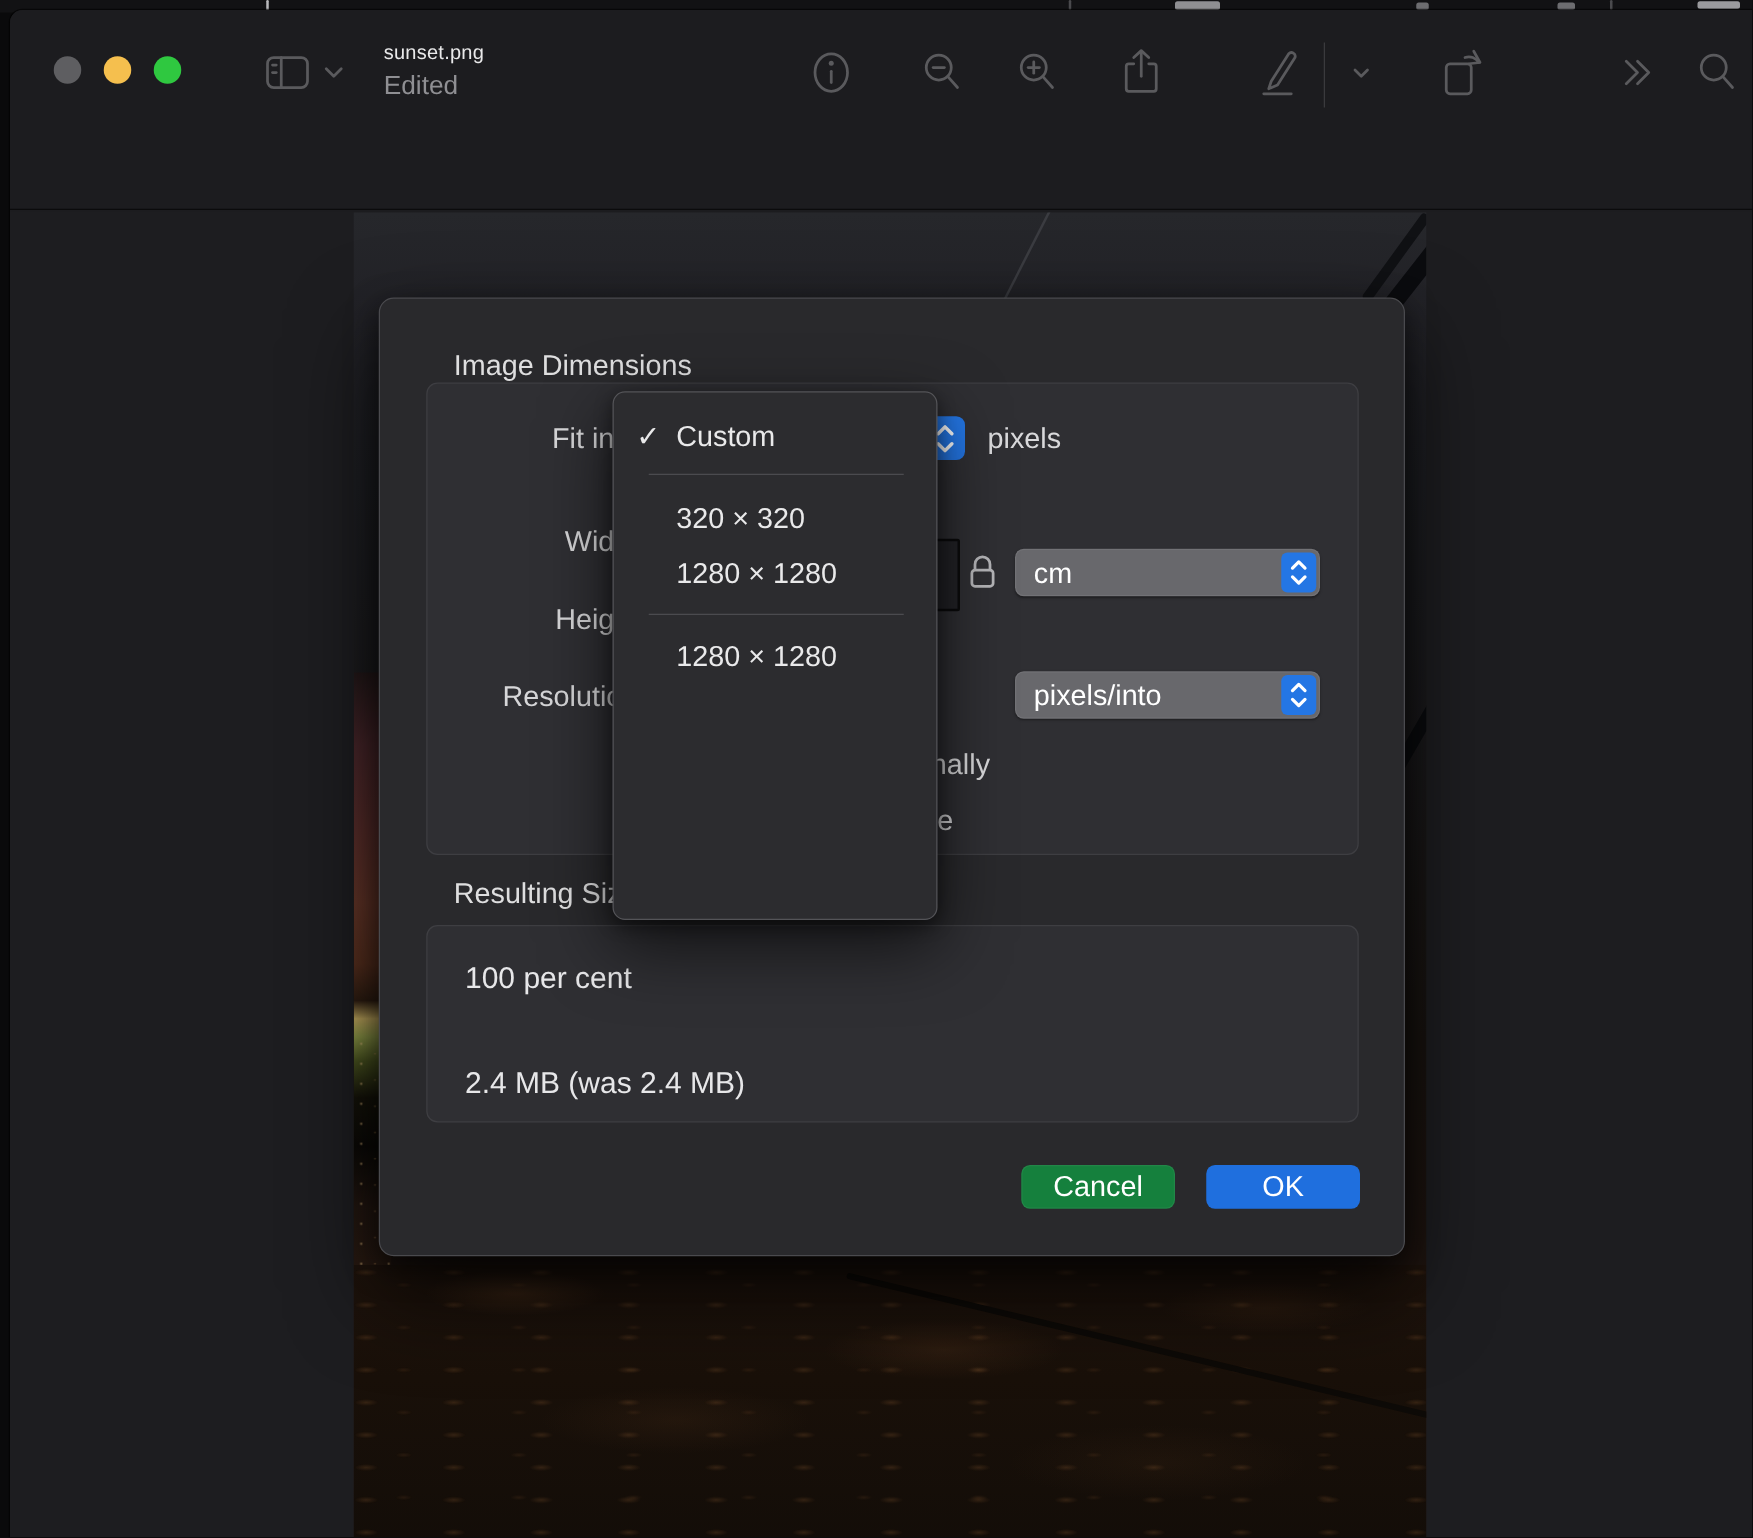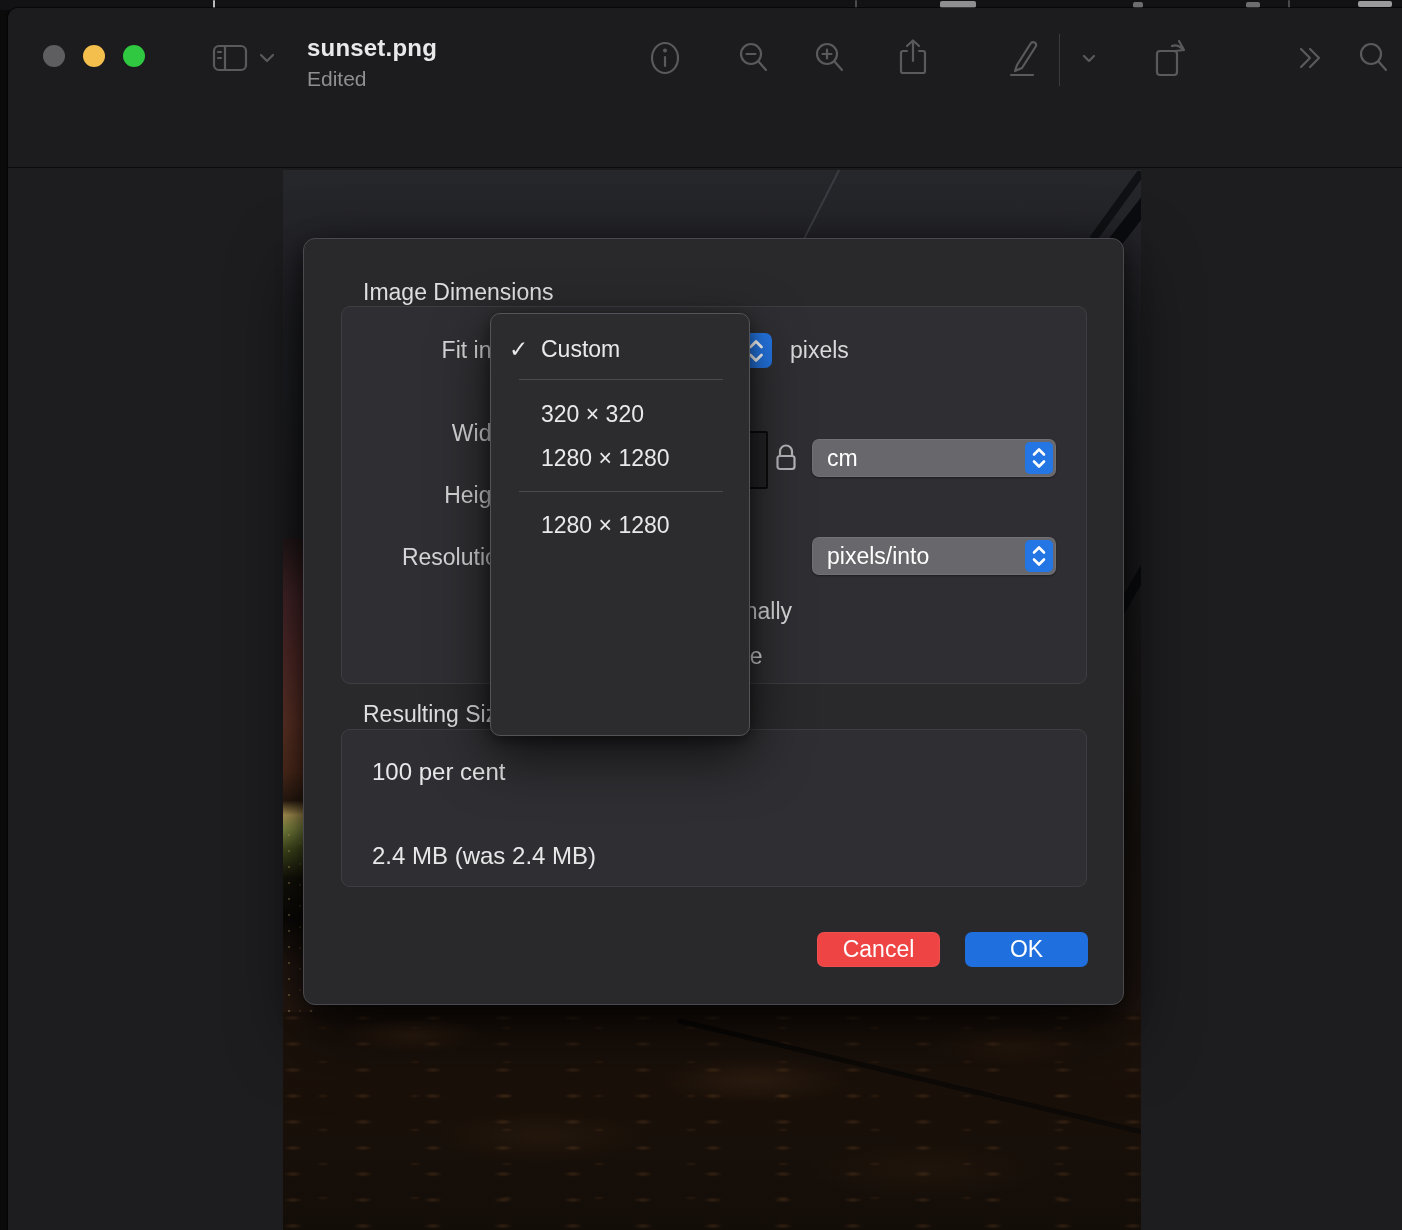--- a/index.html
+++ b/index.html
@@ -17,21 +17,21 @@
     position:absolute; left:8px; top:8px; width:1394px; height:1222px;
     background:#1c1c1f; border-radius:10px 0 0 0; overflow:hidden;
     box-shadow:0 0 0 1px rgba(0,0,0,.6);
   }
   .titlebar { position:absolute; left:0; top:0; right:0; height:96px; background:#1c1c1f; }
   .markupbar { position:absolute; left:0; top:96px; right:0; height:64px; background:#1c1c1f; border-bottom:1px solid #0b0b0c; }
   .canvas { position:absolute; left:0; top:161px; right:0; bottom:0; background:#1d1d20; }
 
   .tl { position:absolute; width:22px; height:22px; border-radius:50%; top:37px; }
   .titleblock { position:absolute; left:299px; top:26px; }
-  .doc-title { font-size:24px; font-weight:bold; color:#e9e9ea; letter-spacing:.2px; }
+  .doc-title { font-size:16px; font-weight:normal; color:#e9e9ea; letter-spacing:.2px; }
   .doc-status { font-size:21px; color:#8f8f93; margin-top:5px; }
 
   .tb-btn { position:absolute; top:30px; width:40px; height:40px; display:flex; align-items:center; justify-content:center; }
   .mk-btn { position:absolute; top:112px; width:40px; height:40px; display:flex; align-items:center; justify-content:center; }
   .vdiv { position:absolute; width:1px; background:#3a3a3d; }
   .chev { display:flex; align-items:center; justify-content:center; }
 
   
   .photo {
     position:absolute; left:275px; top:1px; width:858px; height:1068px; overflow:hidden;
@@ -74,21 +74,21 @@
     position:absolute; left:295px; top:230px; width:821px; height:767px; z-index:5;
     background:#29292c; border:1px solid #4a4a4e; border-radius:12px;
     box-shadow:0 30px 70px rgba(0,0,0,.7), 0 8px 24px rgba(0,0,0,.55);
   }
   .sheet-title { position:absolute; left:59px; top:40px; font-size:23px; color:#dededf; }
   .group {
     position:absolute; left:37px; width:746px;
     background:#2f2f33; border:1px solid #3e3e42; border-radius:9px;
   }
   .g1 { top:67px; height:378px; }
-  .g2 { top:490px; height:158px;padding-left:20px; }
+  .g2 { top:501px; height:158px;padding-left:20px; }
   .rs-title { position:absolute; left:59px; top:462px; font-size:23px; color:#dededf; }
   .form-label { position:absolute; left:0; width:175px; text-align:right; font-size:23px; color:#d6d6d8; }
   .g-text { position:absolute; font-size:24px; color:#e7e7e9; }
   .dim-field {
     position:absolute; left:180px; top:124px; width:246px; height:58px;
     background:#232327; border:2px solid #0b0b0c; border-radius:2px; color:#e7e7e9;
     font-size:24px; padding:0 10px; font-family:"Liberation Sans", sans-serif;
   }
   .popup {
     position:absolute; left:470px; width:244px; height:38px;
@@ -103,21 +103,21 @@
   .stepper-free {
     position:absolute; width:32px; height:35px; background:#2476e4; border-radius:7px;
     display:flex; align-items:center; justify-content:center;
   }
   .checkbox { position:absolute; width:22px; height:22px; background:#3a3a3e; border:1px solid #58585c; border-radius:5px; }
   .cb-label { position:absolute; font-size:23px; color:#d9d9db; }
   .btn {
     position:absolute; top:693px; width:123px; height:35px; border-radius:7px;
     display:flex; align-items:center; justify-content:center; font-size:23px; color:#ffffff;
   }
-  .btn-cancel { left:513px; background:#ef4444; box-shadow:inset 0 0 0 1px rgba(255,255,255,.06); }
+  .btn-cancel { left:513px; background:#15803d; box-shadow:inset 0 0 0 1px rgba(255,255,255,.06); }
   .btn-ok { left:661px; background:#1f6fde; }
 
   
   .menu {
     position:absolute; left:482px; top:305px; width:260px; height:423px; z-index:10;
     background:#2c2c2f; border:1px solid #545458; border-radius:10px;
     box-shadow:0 20px 55px rgba(0,0,0,.65), 0 4px 14px rgba(0,0,0,.45);
     padding-top:13px; color:#e9e9ea; font-size:23px;
   }
   .menu-item { height:44px; display:flex; align-items:center; padding-left:50px; }

